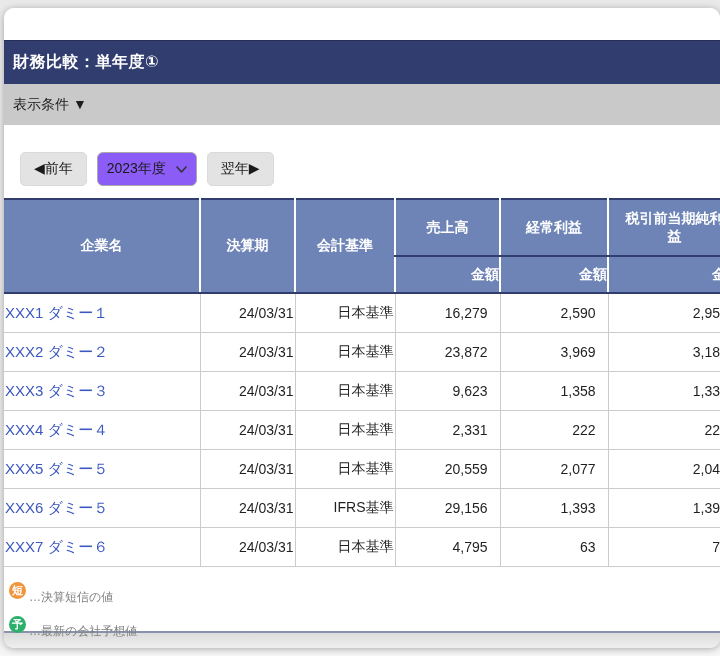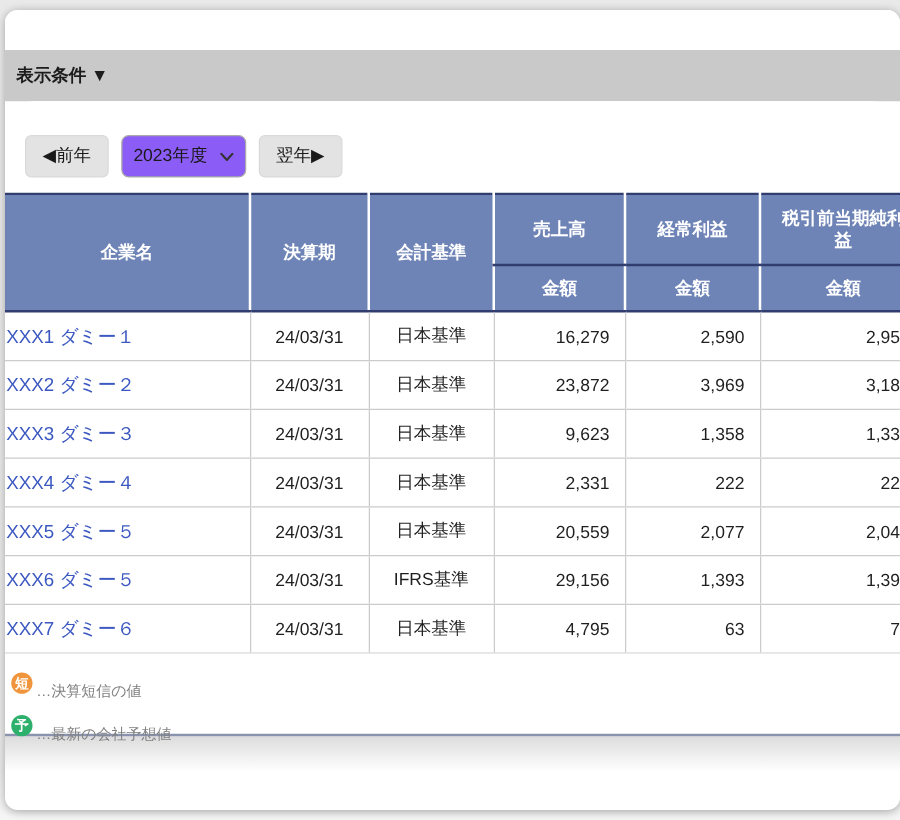--- a/index.html
+++ b/index.html
@@ -7,63 +7,66 @@
     font-family:"Liberation Sans","DejaVu Sans",sans-serif;}
   .card{position:absolute;left:4px;top:8px;width:716px;height:640px;
     background:#ffffff;border-radius:10px;overflow:hidden;
     box-shadow:0 1px 7px rgba(0,0,0,0.30);}
   .card-top{height:32px;background:#ffffff;}
   .title-bar{height:44px;background:var(--navy);border-top:1px solid #272f58;
     box-sizing:border-box;display:flex;align-items:center;padding-left:9px;}
   .title-bar span{color:#ffffff;font-size:16px;font-weight:bold;letter-spacing:0.5px;}
   .filter-bar{height:41px;background:var(--filter-gray);display:flex;align-items:center;
     padding-left:9px;cursor:pointer;}
-  .filter-bar span{color:#1c1c1c;font-size:14px;font-weight:bold;}
+  .filter-bar span{color:#1c1c1c;font-size:14px;font-weight:normal;}
   .controls{padding:27px 0 12px 16px;display:flex;gap:10px;align-items:center;background:#fff;border-radius:22px;}
   .nav-btn{height:34px;padding:0 13px;background:#e3e3e3;border:1px solid #dadada;
     border-radius:5px;font-size:14px;color:#1a1a1a;cursor:pointer;
     font-family:"Liberation Sans","DejaVu Sans",sans-serif;}
   .year-select{height:34px;width:100px;background:#8b5cf6;border:1px solid #a9a9a9;
     border-radius:6px;box-sizing:border-box;display:flex;align-items:center;
     justify-content:center;gap:10px;font-size:14px;color:#1a1a1a;cursor:pointer;}
   .table-clip{width:716px;overflow:hidden;background:#fff;}
   table{border-collapse:collapse;table-layout:fixed;width:736px;
     border-top:2px solid var(--navy);}
   thead th{background:var(--header-blue);color:#ffffff;font-size:14px;font-weight:bold;
     text-align:center;vertical-align:middle;border-bottom:2px solid var(--navy);
     padding:0;}
   tr.h1 th{height:55px;}
-  tr.h2 th{height:35px;border-top:2px solid #ffffff;}
+  tr.h2 th{height:35px;border-top:2px solid #ffffff;text-align:right;}
   thead th + th{border-left:2px solid #ffffff;}
   tr.h2 th:first-child{border-left:2px solid #ffffff;}
   th.pretax{padding:0 14px;line-height:1.25;}
   tbody td{height:36px;font-size:14px;color:#1f1f1f;background:#fff;
     border-bottom:1px solid var(--border-gray);}
   tbody td + td{border-left:1px solid var(--border-gray);}
   td.company{}
   td.company a{color:var(--link-blue);text-decoration:none;font-size:15px;cursor:pointer;}
-  td.center{text-align:center;margin-left:24px;}
+  td.center{text-align:right;margin-left:24px;}
   td.num{text-align:right;padding-right:12px;}
   td.num.last{padding-right:20px;}
   .legend{height:64px;box-sizing:border-box;padding:8px 0 0 5px;background:#fff;}
   .legend-item{display:flex;align-items:center;gap:3px;margin-bottom:3px;}
   .legend-badge{width:17px;height:17px;border-radius:50%;flex:0 0 17px;
     color:#fff;font-size:11px;font-weight:bold;display:flex;align-items:center;
     justify-content:center;}
   .legend-text{font-size:12px;color:#808080;margin-top:14px;}
   .card-footer{height:35px;box-sizing:border-box;border-top:2px solid var(--footer-line);
     background:linear-gradient(180deg,#dcdcdc 0%,#ffffff 85%);}
   .chev{display:block;}
 </style>
 </head>
 <body>
 
 <div class="card">
   <div class="card-top"></div>
 
+  <div class="title-bar">
+    <span>財務比較：単年度①</span>
+  </div>
 
   <div class="filter-bar">
     <span>表示条件 ▼</span>
   </div>
 
   <div class="controls">
     <button class="nav-btn">◀前年</button>
     <div class="year-select">
       <span>2023年度</span>
       <svg class="chev" width="11" height="7" viewBox="0 0 11 7">

